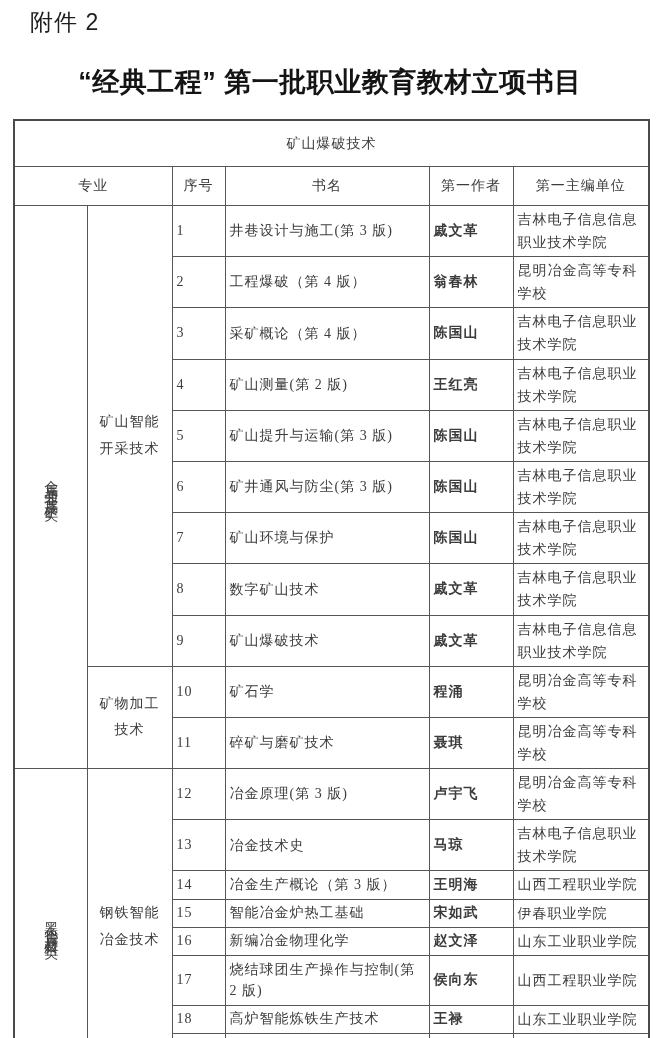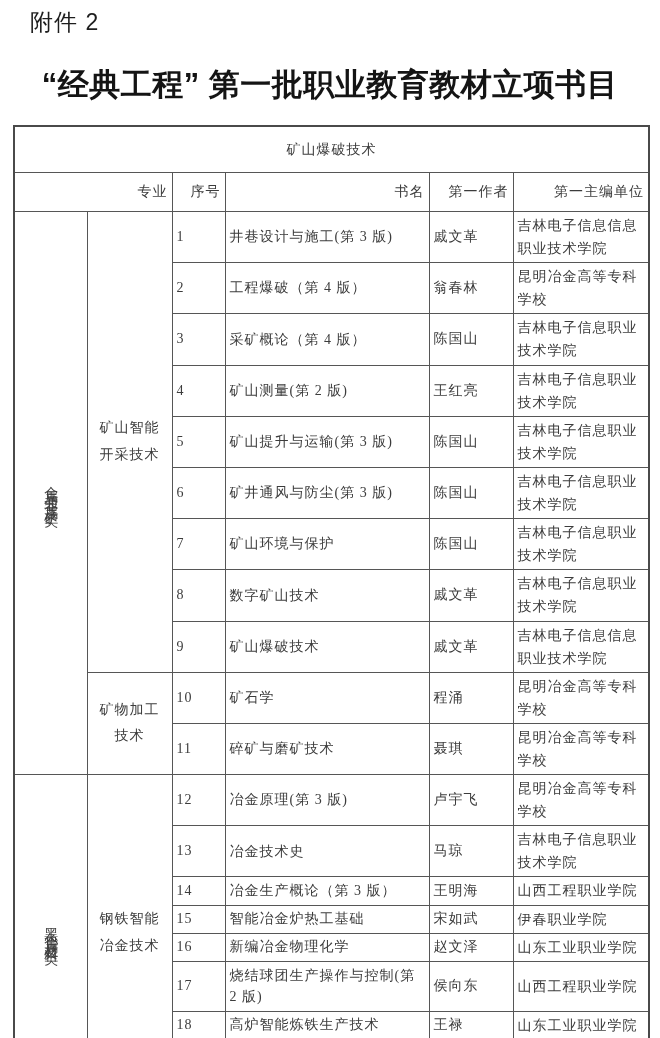--- a/index.html
+++ b/index.html
@@ -16,21 +16,21 @@
   }
   .attachment {
     font-family: "Liberation Sans", sans-serif;
     font-size: 23px;
     color: #1d1d1d;
     padding: 7px 0 0 30px;
     letter-spacing: 1px;
   }
   .main-title {
     font-family: "Liberation Sans", sans-serif;
-    font-size: 31px;
+    font-size: 27px;
     font-weight: bold;
     color: #141414;
     text-align: center;
     margin-top: 26px;
     letter-spacing: 0.5px;
     white-space: nowrap;
   }
   table.book-table {
     border-collapse: collapse;
     table-layout: fixed;
@@ -48,41 +48,41 @@
   }
   table.book-table {
     border: 2px solid #4a4a4a;
   }
   .banner-cell {
     text-align: center;
     height: 41px;
     letter-spacing: 2px;
   }
   .hdr-major { text-align: center; }
-  .hdr { text-align: right; padding-left: 10px; height: 34px; }
+  .hdr { text-align: center; padding-left: 10px; height: 34px; }
   .group-cell {
     text-align: center;
   }
   .group-label {
     display: inline-block;
     writing-mode: vertical-rl;
     text-orientation: upright;
     letter-spacing: 4px;
     line-height: 1;
   }
   .subgroup-cell {
     text-align: center;
     white-space: pre-line;
     line-height: 1.9;
     padding-left: 2px;
     padding-right: 2px;
   }
   .num-cell { padding-left: 12px; }
   .title-cell { padding-left: 13px; line-height: 1.55; }
-  .author-cell { padding-left: 9px; }
+  .author-cell { padding-left: 9px; font-weight: bold; }
   .org-cell { padding-left: 8px; padding-right: 4px; line-height: 1.65; letter-spacing: 0.8px; }
   tr.h48 { height: 48px; }
   tr.h28 { height: 28px; margin-top: 44px; }
   tr.h50 { height: 50px; }
 </style>
 </head>
 <body>
 
 <div class="attachment">附件 2</div>
 <div class="main-title">“经典工程” 第一批职业教育教材立项书目</div>

